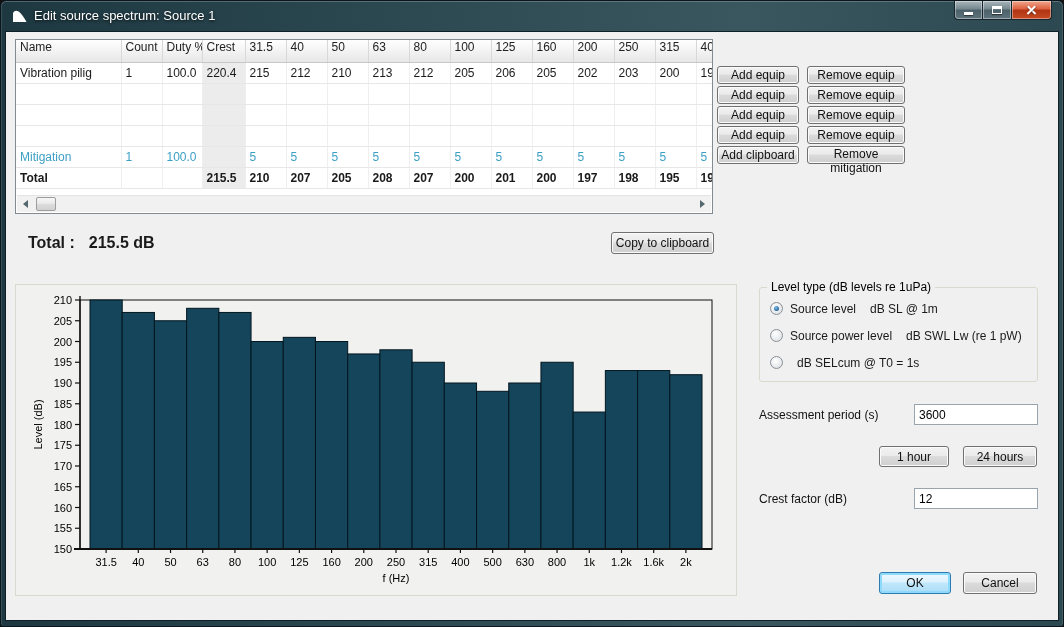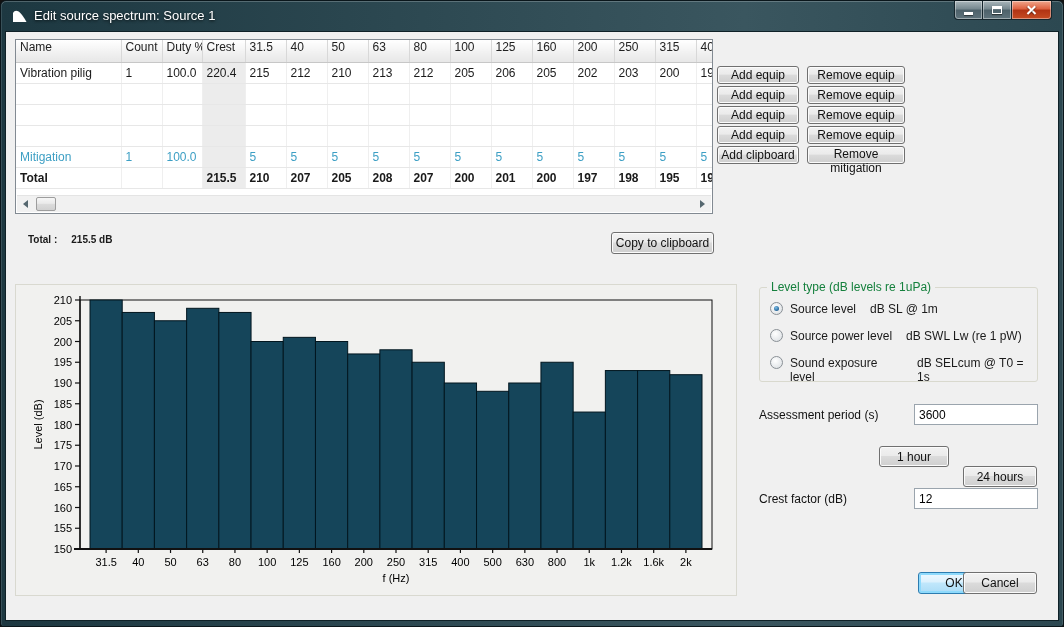--- a/index.html
+++ b/index.html
@@ -57,49 +57,49 @@
     background:linear-gradient(#f6f6f6,#eaeaea 45%,#dcdcdc 50%,#d1d1d1); }
 
   
   .equip-grid { position:absolute; left:716px; top:65px; display:grid;
     grid-template-columns:82px 98px; gap:2px 8px; }
   .btn { border:1px solid #707070; border-radius:3px; height:18px; font:12px "Liberation Sans",sans-serif;
     background:linear-gradient(#f2f2f2,#ebebeb 45%,#dbdbdb 50%,#cfcfcf);
     box-shadow:inset 0 0 0 1px #fbfbfb; color:#111; text-align:center; cursor:default; }
 
   
-  .total-line { position:absolute; left:27px; top:233px; font-size:10px; font-weight:bold; }
+  .total-line { position:absolute; left:27px; top:233px; font-size:16px; font-weight:bold; }
   .total-line .val { margin-left:14px; }
   .copy-btn { position:absolute; left:610px; top:231px; width:103px; height:22px; }
 
   
   .chartpanel { position:absolute; left:14px; top:283px; width:722px; height:312px;
     background:#f1f1ef; border:1px solid #d9d9d0; }
   .chartpanel svg { position:absolute; inset:0; }
 
   
   .groupbox { position:absolute; left:758px; top:286px; width:279px; height:95px;
     border:1px solid #d9d9ce; border-radius:3px; }
-  .groupbox-label { position:absolute; left:7px; top:-8px; background:#f0f0f0; padding:0 4px; color:#15803d; }
+  .groupbox-label { position:absolute; left:7px; top:-8px; background:#f0f0f0; padding:0 4px; color:#000000; }
   .radio-row { position:absolute; left:10px; display:flex; height:14px; }
   .radio { width:13px; height:13px; border-radius:50%; border:1px solid #8a9096; flex:0 0 13px;
     background:radial-gradient(circle at 40% 35%, #ffffff, #dfe3e6 80%); position:relative; }
   .radio.checked::after { content:""; position:absolute; left:3px; top:3px; width:5px; height:5px; border-radius:50%;
     background:radial-gradient(circle at 40% 35%, #7fc0e8, #1f5f94 75%); }
   .radio-label { margin-left:7px; }
   .radio-detail { margin-left:14px; }
 
   
   .fieldlabel { position:absolute; left:758px; color:#111; }
   .textinput { position:absolute; left:913px; width:124px; height:21px; border:1px solid #9aa4ad; background:#fff;
     font:12px "Liberation Sans",sans-serif; padding:0 4px; color:#000000; }
   .btn-1hour   { position:absolute; left:878px; top:445px; width:70px; height:21px; }
-  .btn-24hours { position:absolute; left:962px; top:445px; width:74px; height:21px;margin-top:20px; }
-
-  .btn-ok { position:absolute; left:917px; top:571px; width:72px; height:22px;
+  .btn-24hours { position:absolute; left:962px; top:445px; width:74px; height:21px; }
+
+  .btn-ok { position:absolute; left:878px; top:571px; width:72px; height:22px;
     border:1px solid #2c7cb0; box-shadow:inset 0 0 0 2px #8edafc;
     background:linear-gradient(#eef9ff,#dcf1fd 45%,#c0e7fb 50%,#abdcf6); }
   .btn-cancel { position:absolute; left:962px; top:571px; width:74px; height:22px; }
 </style>
 </head>
 <body>
 
 <div class="window">
 
   <div class="titlebar">
@@ -403,21 +403,20 @@
           <span class="radio-label">Source level</span>
           <span class="radio-detail">dB SL @ 1m</span>
         </label>
         <label class="radio-row" style="top: 41px;">
           <span class="radio"></span>
           <span class="radio-label">Source power level</span>
           <span class="radio-detail">dB SWL Lw (re 1 pW)</span>
         </label>
         <label class="radio-row" style="top: 68px;">
           <span class="radio"></span>
-          <span class="radio-label">Sound exposure level</span>
           <span class="radio-detail">dB SELcum @ T0 = 1s</span>
         </label>
       </div>
   </div>
 
   <span class="fieldlabel" style="top:407px;">Assessment period (s)</span>
   <input class="textinput" style="top: 403px;" value="3600">
   <button class="btn btn-1hour">1 hour</button>
   <button class="btn btn-24hours">24 hours</button>
 

